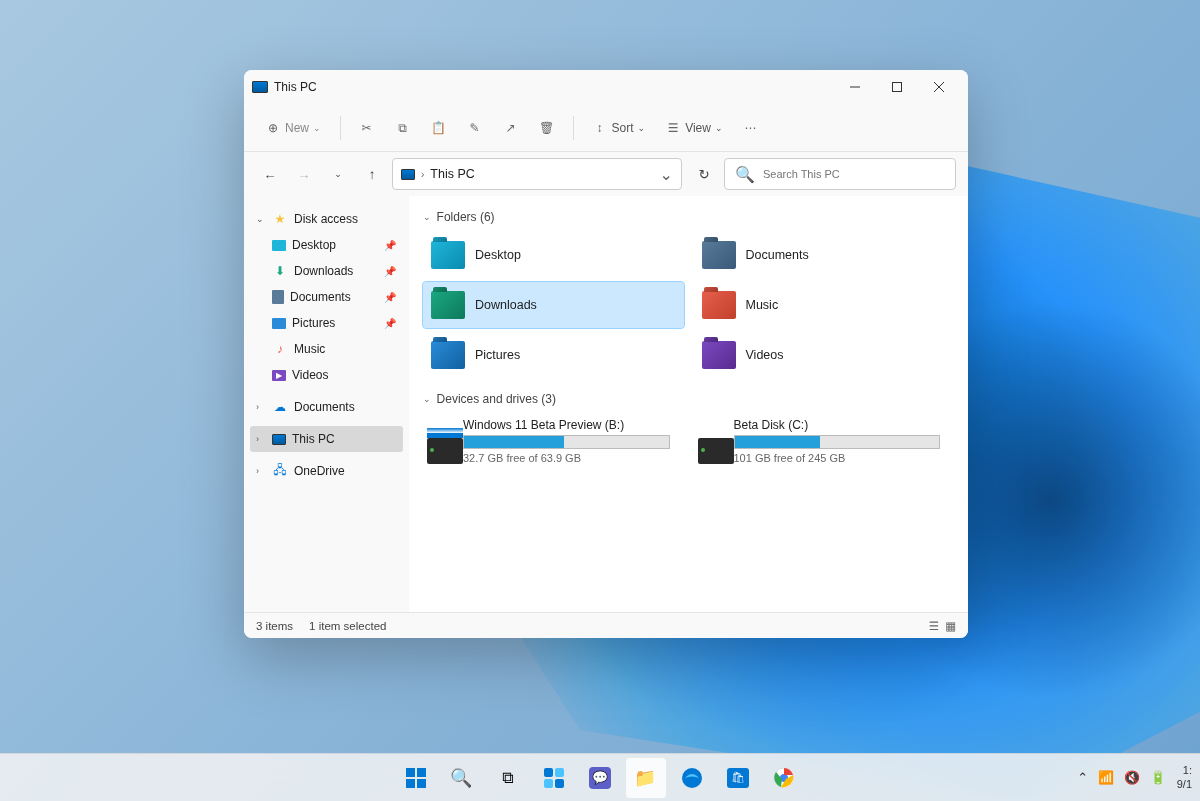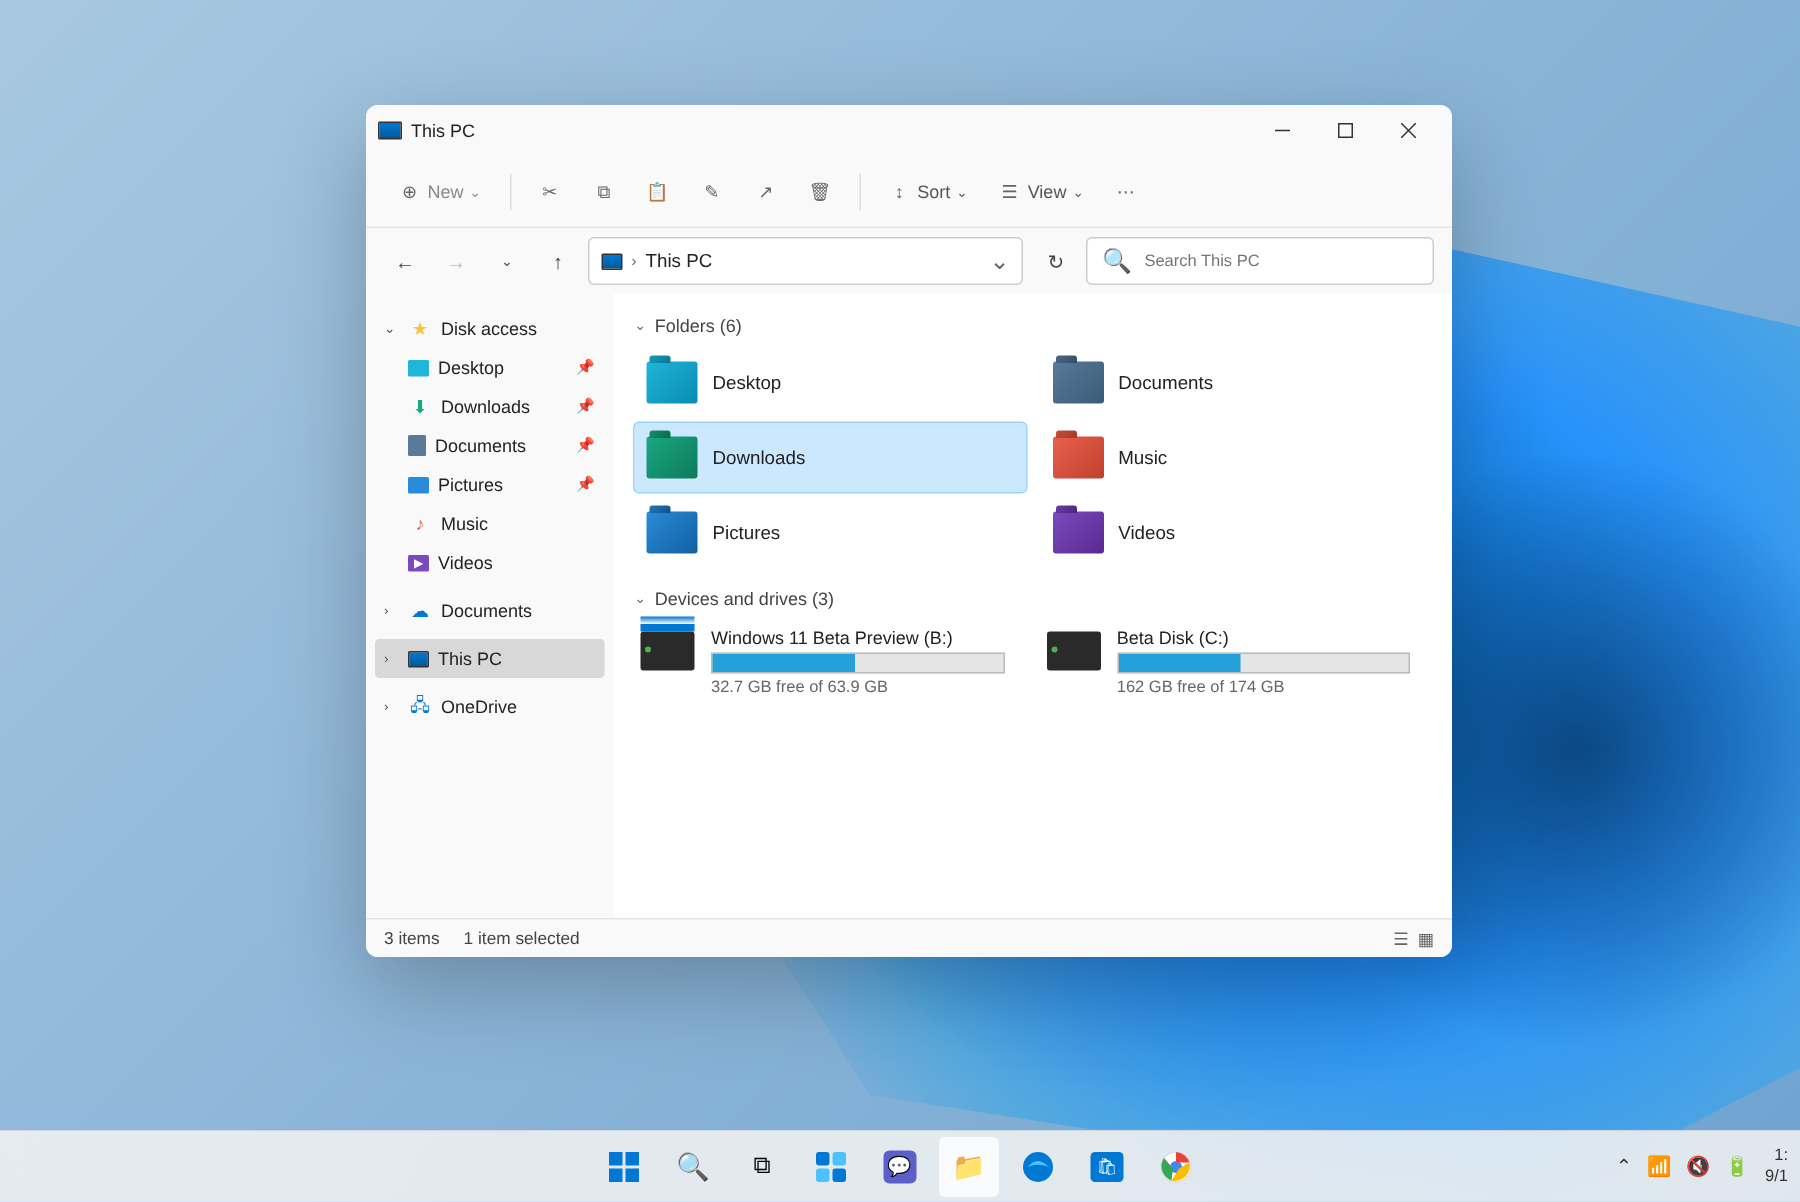--- a/index.html
+++ b/index.html
@@ -91,21 +91,21 @@
 .folder-icon.fi-desktop { background: linear-gradient(135deg,#1fb6d9,#0a8bb0); }
 .folder-icon.fi-documents { background: linear-gradient(135deg,#5a7a9a,#3a5a7a); }
 .folder-icon.fi-downloads { background: linear-gradient(135deg,#1aa880,#0d7a5c); }
 .folder-icon.fi-music { background: linear-gradient(135deg,#e8604c,#c0402c); }
 .folder-icon.fi-pictures { background: linear-gradient(135deg,#2a8cd8,#1060a0); }
 .folder-icon.fi-videos { background: linear-gradient(135deg,#7a4ac0,#5a2a90); }
 .folder-icon::before { content: ''; position: absolute; top: -4px; left: 2px; width: 14px; height: 5px; background: inherit; border-radius: 2px 2px 0 0; filter: brightness(0.85); }
 .folder-label { font-size: 12.5px; color: #222; }
 
 .drive-grid { display: grid; grid-template-columns: 1fr 1fr; gap: 8px 10px; }
-.drive-tile { display: flex; gap: 11px; cursor: pointer; padding: 4px; border-radius: 3px; }
+.drive-tile { display: flex; gap: 0; cursor: pointer; padding: 4px; border-radius: 3px; align-items: flex-end; }
 .drive-icon { width: 36px; height: 26px; background: #2a2a2a; border-radius: 2px; position: relative; margin-top: 3px; }
 .drive-icon.win::before { content: ''; position: absolute; top: -10px; left: 0; width: 36px; height: 10px; background: linear-gradient(#0078d4,#fff 50%,#0078d4 50%); }
 .drive-icon::after { content: ''; position: absolute; left: 3px; top: 10px; width: 4px; height: 4px; background: #4caf50; border-radius: 50%; }
 .drive-info { flex: 1; padding-right: 10px; }
 .drive-name { font-size: 12px; margin-bottom: 3px; color: #222; }
 .drive-bar { height: 14px; background: #e5e5e5; border: 1px solid #bbb; position: relative; margin-bottom: 3px; }
 .drive-fill { height: 100%; background: #26a0da; }
 .drive-free { font-size: 11px; color: #666; }
 
 .statusbar { height: 26px; border-top: 1px solid #e5e5e5; display: flex; align-items: center; padding: 0 12px; font-size: 11.5px; color: #444; gap: 16px; background: #f9f9f9; }
@@ -326,21 +326,21 @@
             <div class="drive-free">32.7 GB free of 63.9 GB</div>
           </div>
         </div>
         <div class="drive-tile">
           <div class="drive-icon"></div>
           <div class="drive-info">
             <div class="drive-name">Beta Disk (C:)</div>
             <div class="drive-bar">
                 <div class="drive-fill" style="width:42%;"></div>
               </div>
-            <div class="drive-free">162 GB free of 174 GB</div>
+            <div class="drive-free">101 GB free of 245 GB</div>
           </div>
         </div>
       </div>
     </div>
   </div>
 
   <div class="statusbar">
     <span>3 items</span>
     <span>1 item selected</span>
     <div class="view-toggles">

